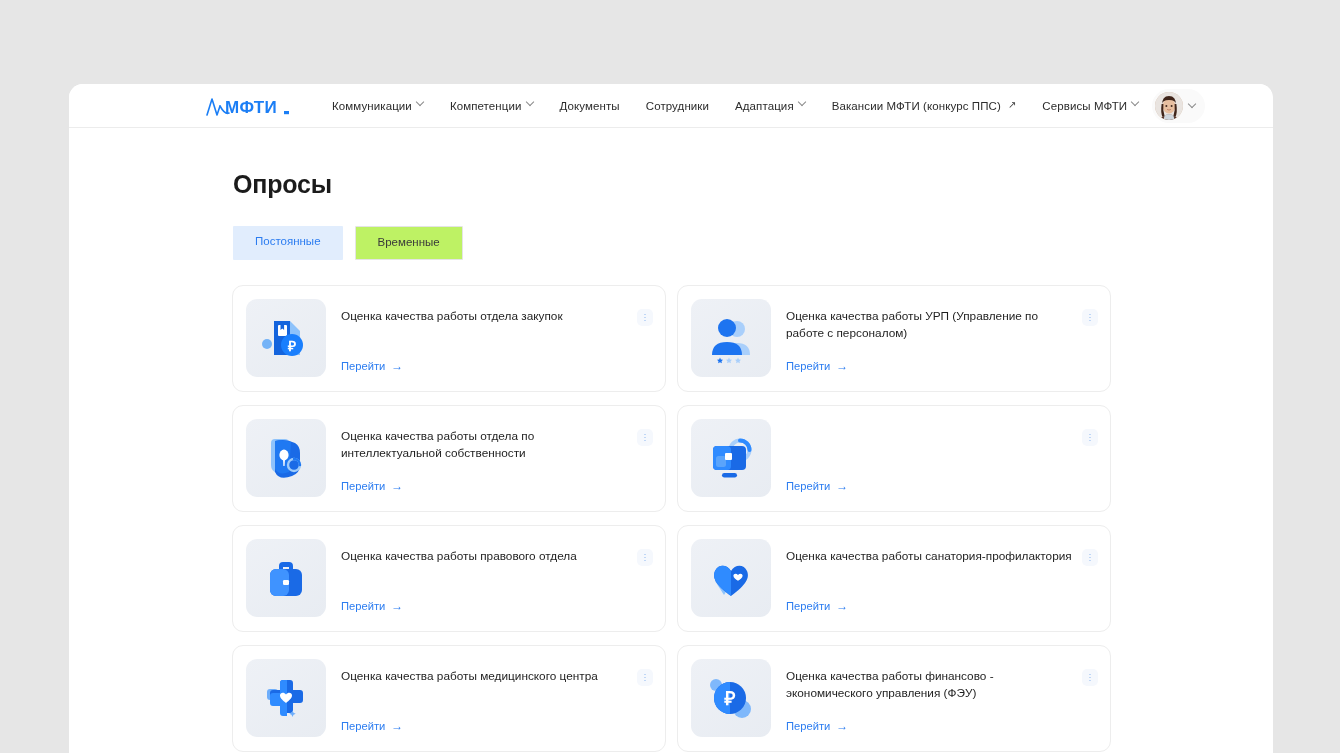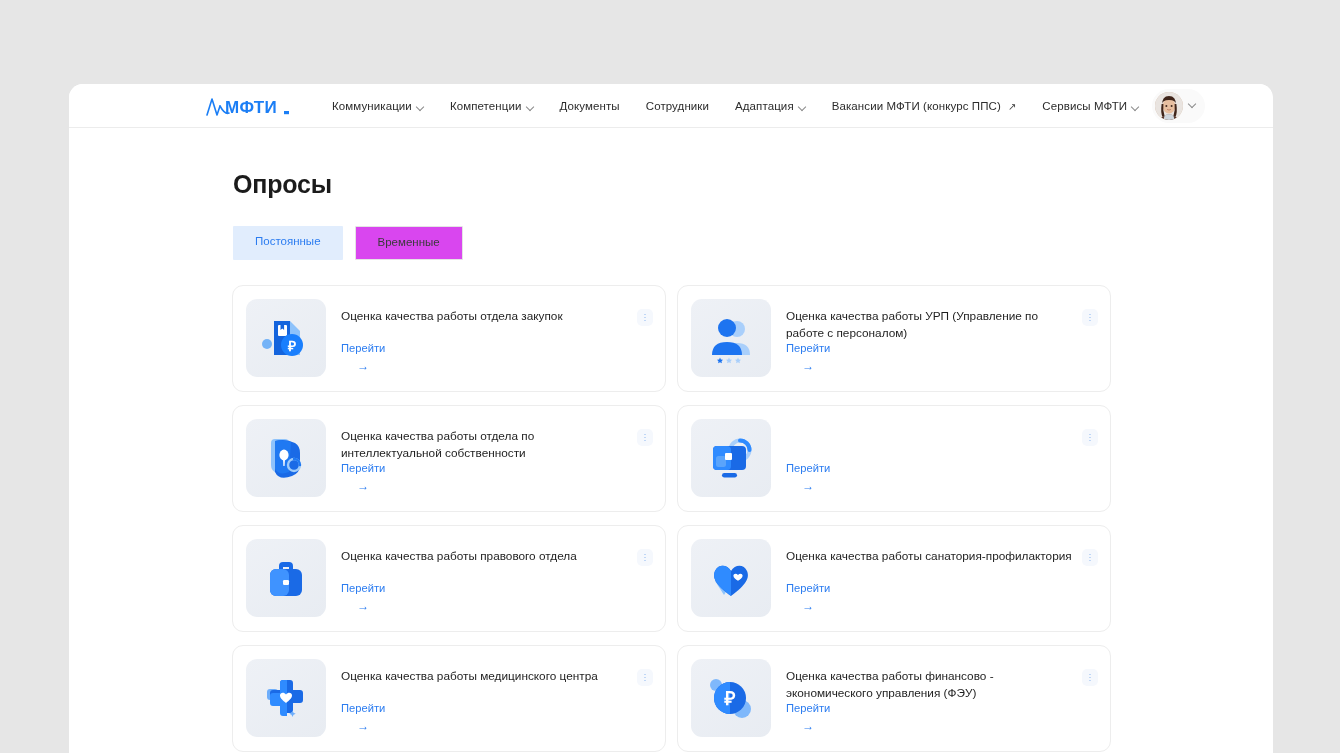--- a/index.html
+++ b/index.html
@@ -50,21 +50,21 @@
 
   .nav {
     display: flex;
     align-items: center;
     gap: 0;
     flex: 1;
   }
 
   .nav-item {
     display: flex;
-    align-items: flex-end;
+    align-items: flex-start;
     gap: 5px;
     font-size: 11.5px;
     color: #2c2c2c;
     padding: 6px 13px;
     white-space: nowrap;
     cursor: pointer;
     letter-spacing: .1px;
   }
 
   .caret {
@@ -137,21 +137,21 @@
     border-radius: 1px;
     cursor: pointer;
     white-space: nowrap;
     line-height: 1;
   }
   .tab.active {
     background: #e1edfd;
     color: #2b7cf0;
   }
   .tab.inactive {
-    background: #d946ef;
+    background: #bef264;
     border: 1px solid #e4e4e4;
     color: #3a3a3a;
   }
 
   
   .grid {
     display: grid;
     grid-template-columns: 434px 434px;
     gap: 13px 11px;
     margin: 25px 0 0 163px;
@@ -201,21 +201,20 @@
   .card-link {
     position: absolute;
     left: 0;
     bottom: 5px;
     font-size: 11.2px;
     color: #2b7cf0;
     display: flex;
     align-items: center;
     gap: 6px;
     cursor: pointer;
-    flex-direction: column;
   }
   .card-link .arr { font-size: 12px; line-height: 1; }
 
   .kebab {
     position: absolute;
     top: 10px;
     right: 0px;
     width: 16px; height: 17px;
     border-radius: 5px;
     background: #f5f8fd;

